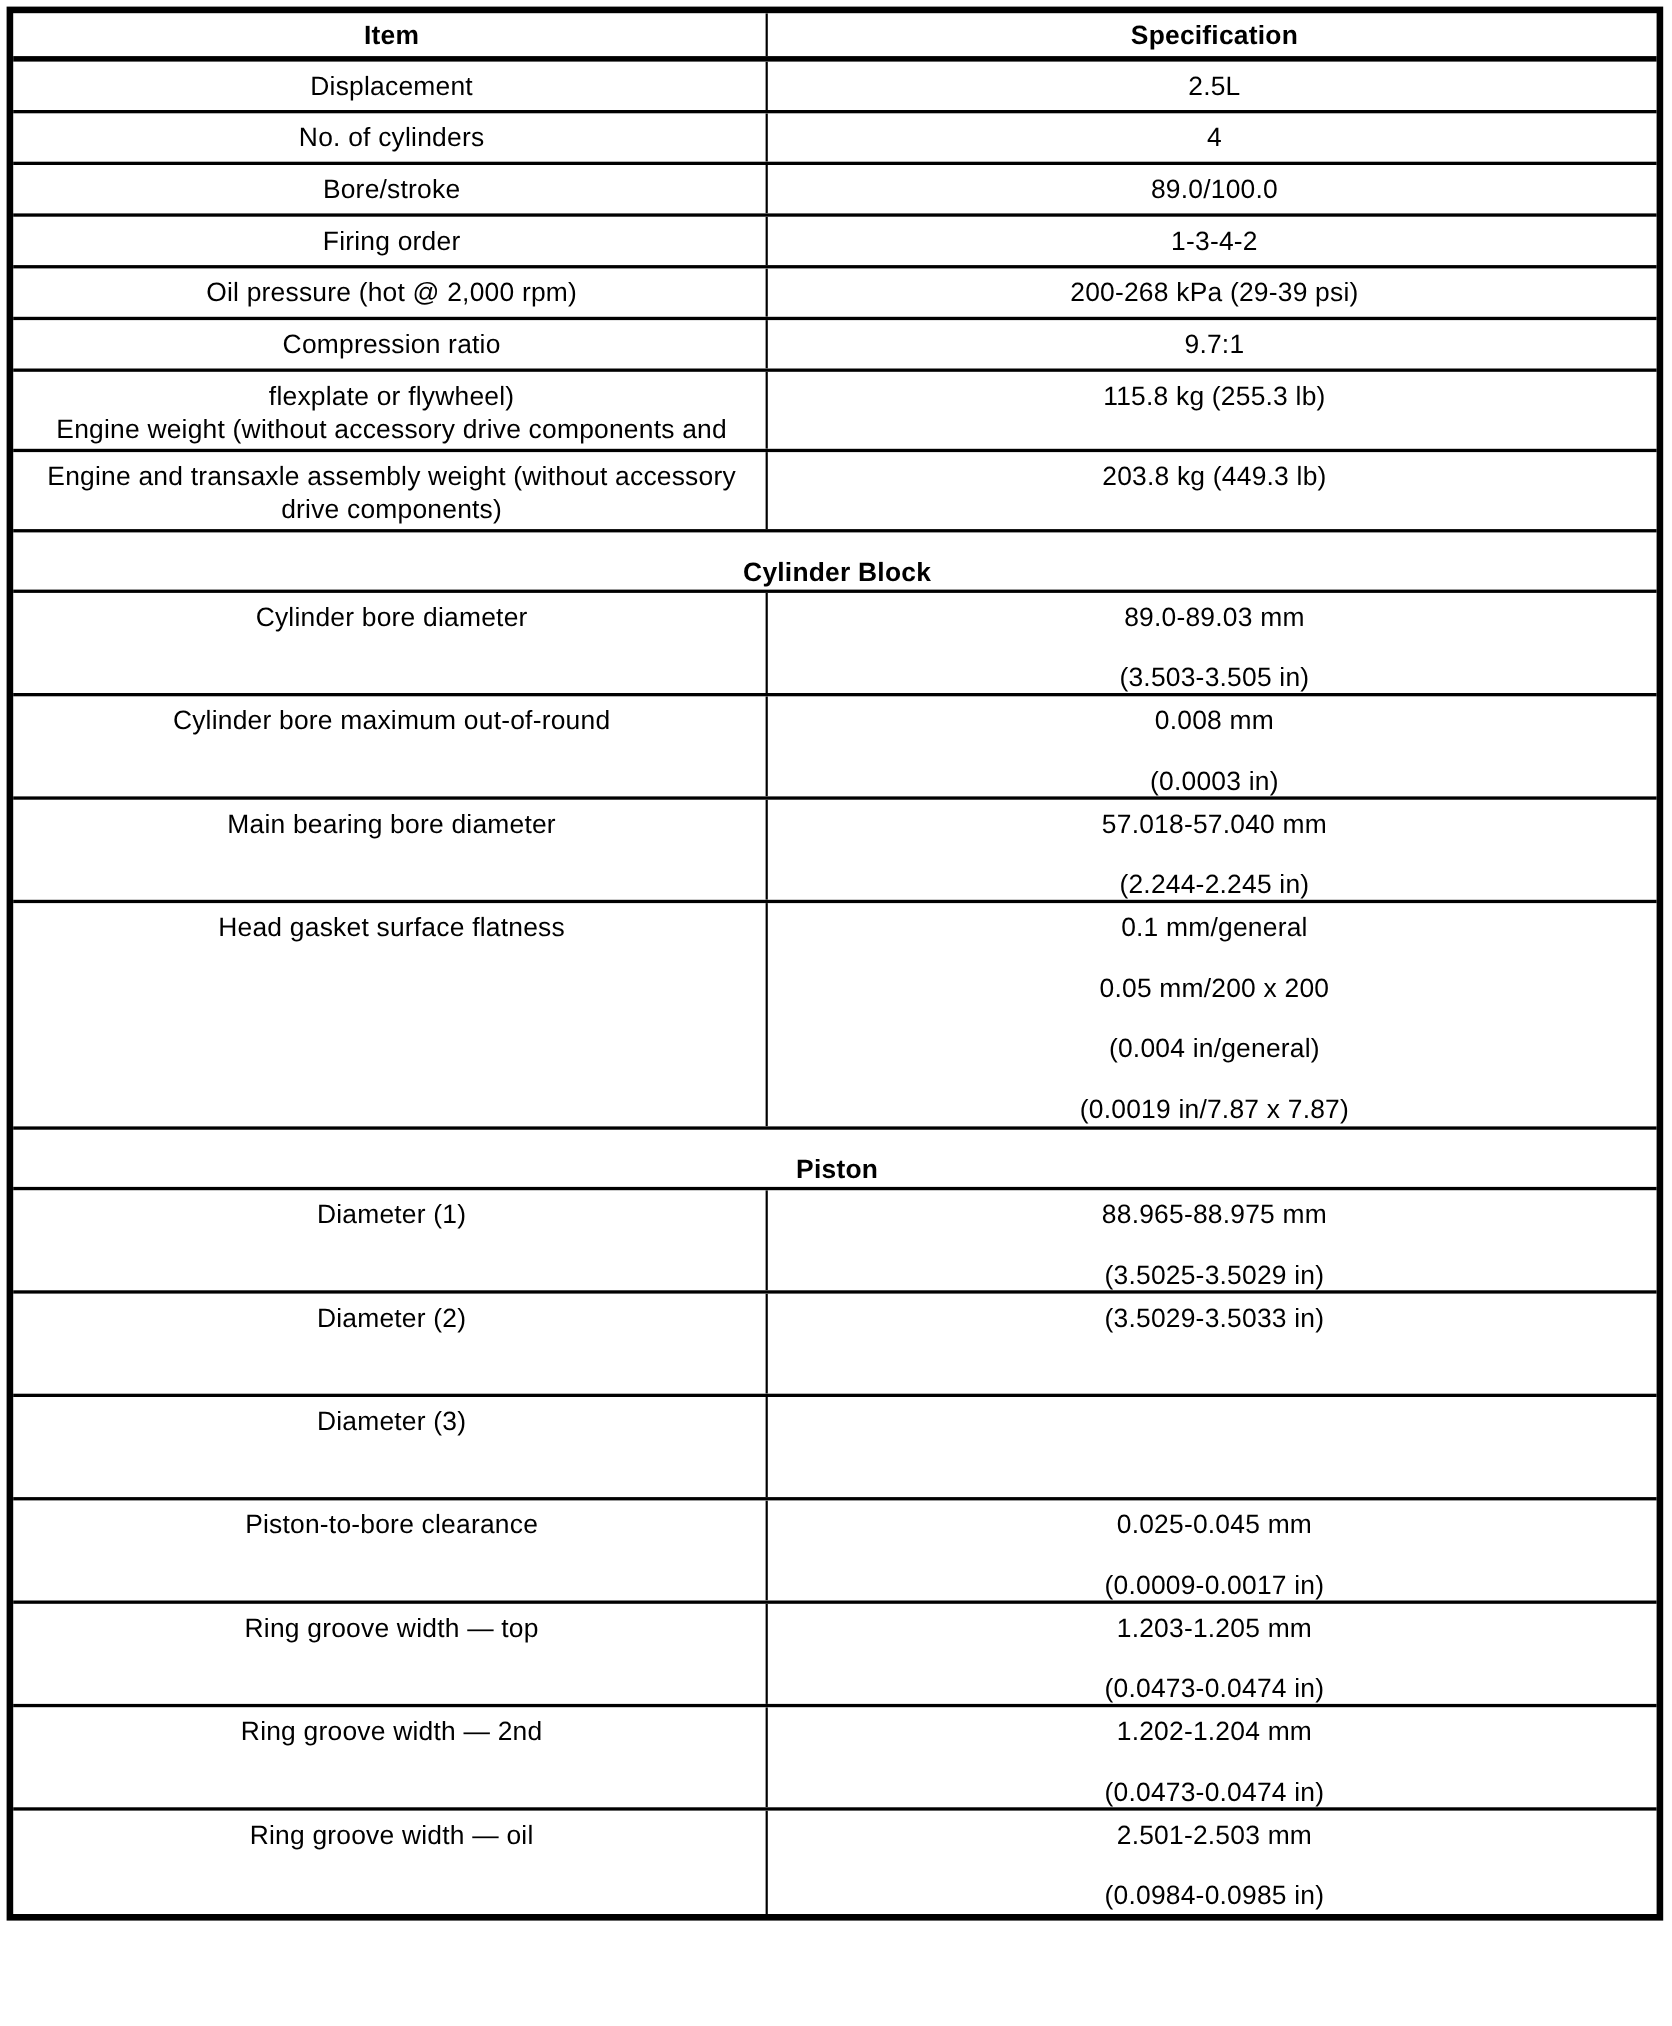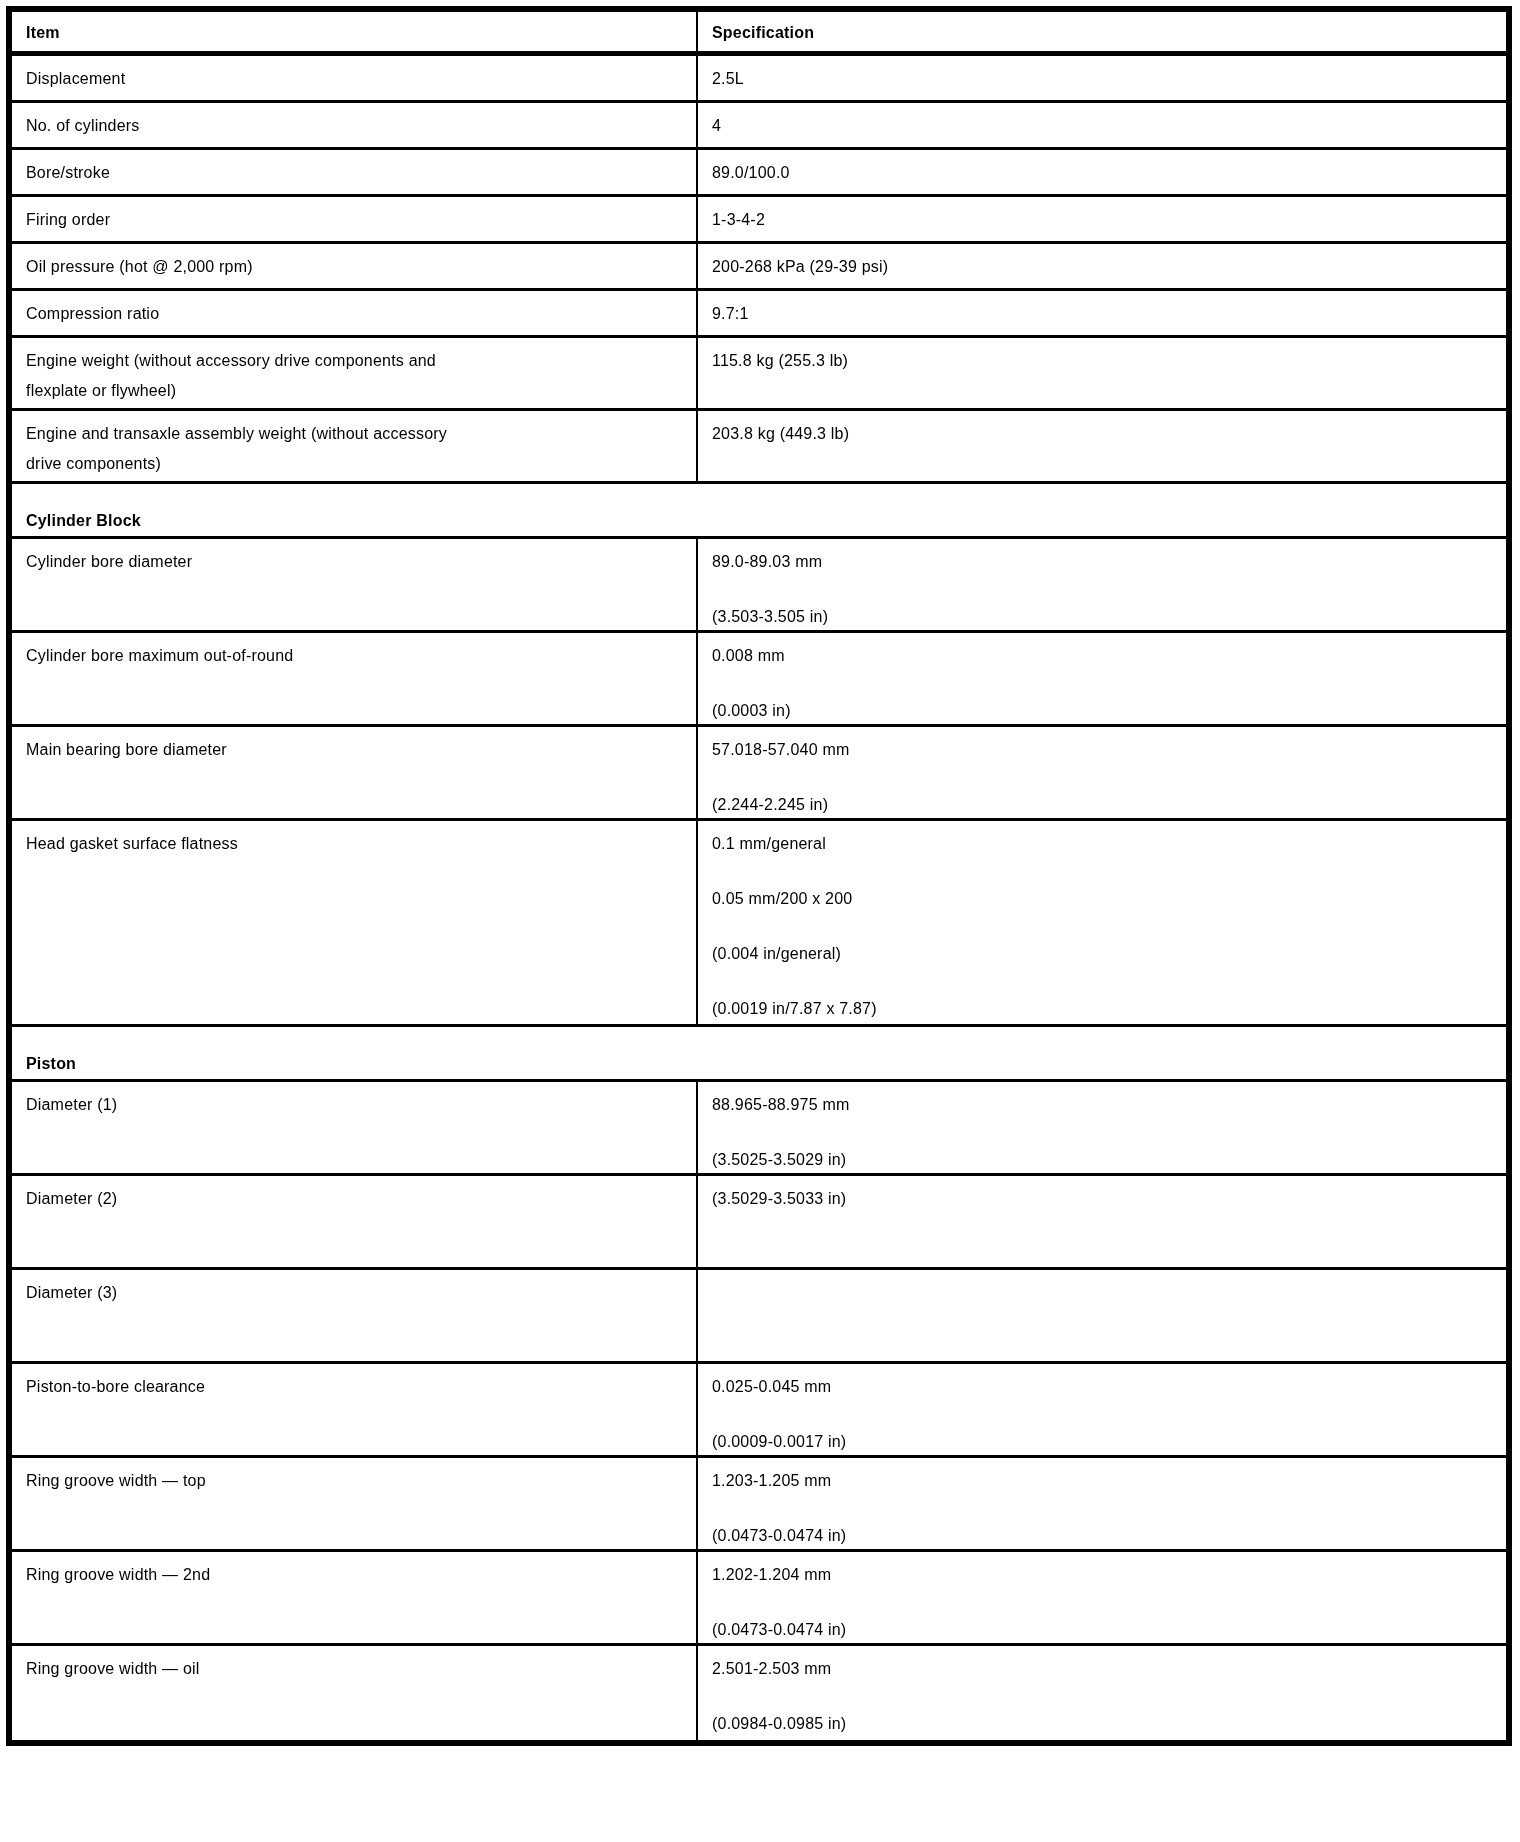--- a/index.html
+++ b/index.html
@@ -33,23 +33,24 @@
   .row:last-child { border-bottom: none; }
   .row-header { height: 44px; border-bottom-width: 5px; }
   .row-single { height: 47px; }
   .row-multi  { height: 73px; }
   .row-two    { height: 94px; }
   .row-four   { height: 206px; }
   .row-section{ height: 55px; }
   .cell {
     box-sizing: border-box;
     padding: 8px 10px 0 14px;
-    font-size: 16px;
+    font-size: 24px;
     line-height: 30px;
     letter-spacing: 0.2px;
+    text-align: center;
   }
   .item-cell {
     width: 686px;
     flex: 0 0 686px;
     border-right: 2px solid #000000;
   }
   .spec-cell { flex: 1 1 auto; }
   .row-header .cell {
     font-weight: bold;
     padding-top: 6px;
@@ -118,22 +119,22 @@
     <div class="row row-single">
       <div class="cell item-cell">
         <div class="line">Compression ratio</div>
       </div>
       <div class="cell spec-cell">
         <div class="spec-line">9.7:1</div>
       </div>
     </div>
     <div class="row row-multi">
       <div class="cell item-cell">
+        <div class="line">flexplate or flywheel)</div>
         <div class="line">Engine weight (without accessory drive components and</div>
-        <div class="line">flexplate or flywheel)</div>
       </div>
       <div class="cell spec-cell">
         <div class="spec-line">115.8 kg (255.3 lb)</div>
       </div>
     </div>
     <div class="row row-multi">
       <div class="cell item-cell">
         <div class="line">Engine and transaxle assembly weight (without accessory</div>
         <div class="line">drive components)</div>
       </div>

